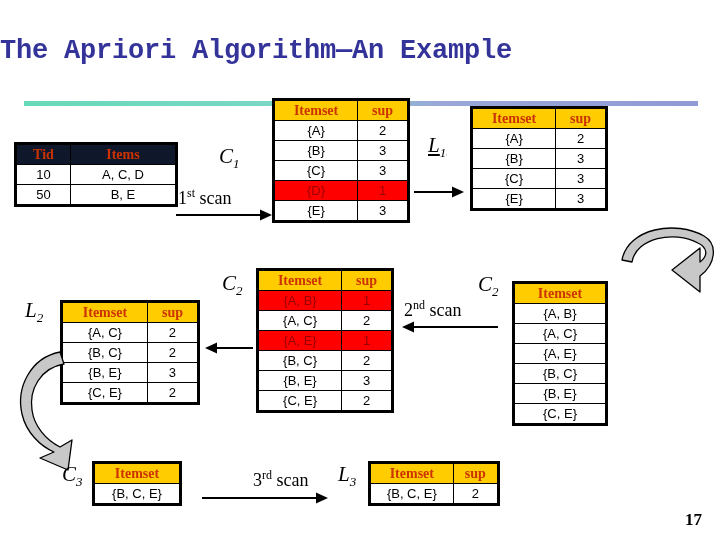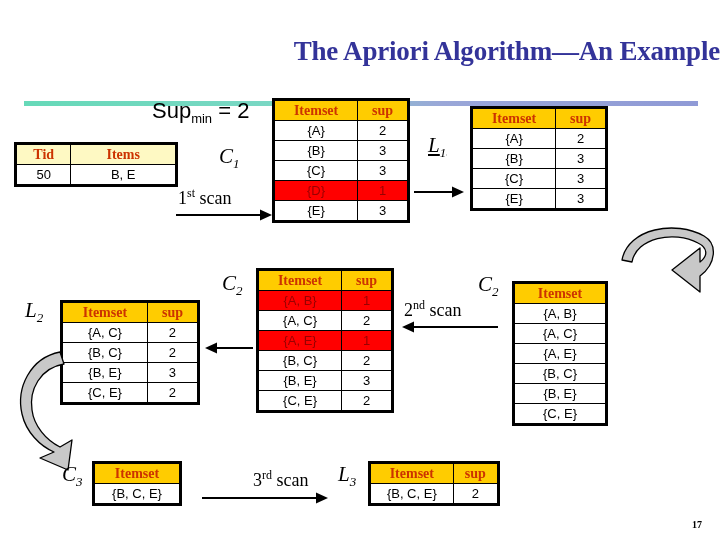--- a/index.html
+++ b/index.html
@@ -18,22 +18,22 @@
     position: absolute;
     left: 0; top: 0;
     width: 720px; height: 540px;
   }
 
   
   #title {
     position: absolute;
     left: 0; top: 36px;
     width: 720px;
-    text-align: right;
-    font-family: Liberation Serif, serif;
+    text-align: left;
+    font-family: Liberation Mono, monospace;
     font-size: 27px;
     font-weight: bold;
     color: #333399;
     letter-spacing: -0.2px;
   }
 
   
   #rule {
     position: absolute;
     left: 24px; top: 101px;
@@ -60,21 +60,21 @@
     line-height: 17px;
     white-space: nowrap;
   }
   .tbl th {
     font-family: "Liberation Serif", serif;
     font-weight: bold;
     color: #cc3300;
     font-size: 14px;
     background: #ffcc00;
   }
-  .tbl th.green { background: #fef9c3; }
+  .tbl th.green { background: #0f172a; }
   .tbl tr.hl td { background: #ff0000; color: #990000; }
 
   
   .mlabel {
     position: absolute;
     font-family: "Liberation Serif", serif;
     font-style: italic;
     font-size: 21px;
     color: #000;
   }
@@ -104,46 +104,49 @@
   #supmin sub { font-size: 13px; }
 
   
   .arrow { position: absolute; }
 
   
   #pagenum {
     position: absolute;
     right: 18px; bottom: 10px;
     font-family: "Liberation Serif", serif;
-    font-size: 10px;
+    font-size: 17px;
     font-weight: bold;
     color: #000;
   }
 
   .curved { position: absolute; }
 </style>
 </head>
 <body>
 
 <div class="slide">
 
   <div id="title">The Apriori Algorithm—An Example</div>
   <div id="rule"></div>
 
-  <div id="supmin"><span>Sup</span><sub>min</sub><span> = 2</span></div>
 
 
   <table class="tbl" id="tbl-db" style="left:14px; top:142px; width:164px;">
     <thead>
       <tr>
         <th class="green" style="width:52px;">Tid</th>
         <th class="green" style="width:112px;">Items</th>
       </tr>
     </thead>
     <tbody>
+      <tr>
+        <td>10</td>
+        <td>A, C, D</td>
+      </tr>
       <tr>
         <td>50</td>
         <td>B, E</td>
       </tr>
     </tbody>
   </table>
 
   <div class="mlabel" style="left:219px; top:144px;"><span>C</span><sub>1</sub></div>
 
   <div class="stext" style="left:178px; top:186px; font-size:18px;"><span>1</span><sup>st</sup><span> scan</span></div>

